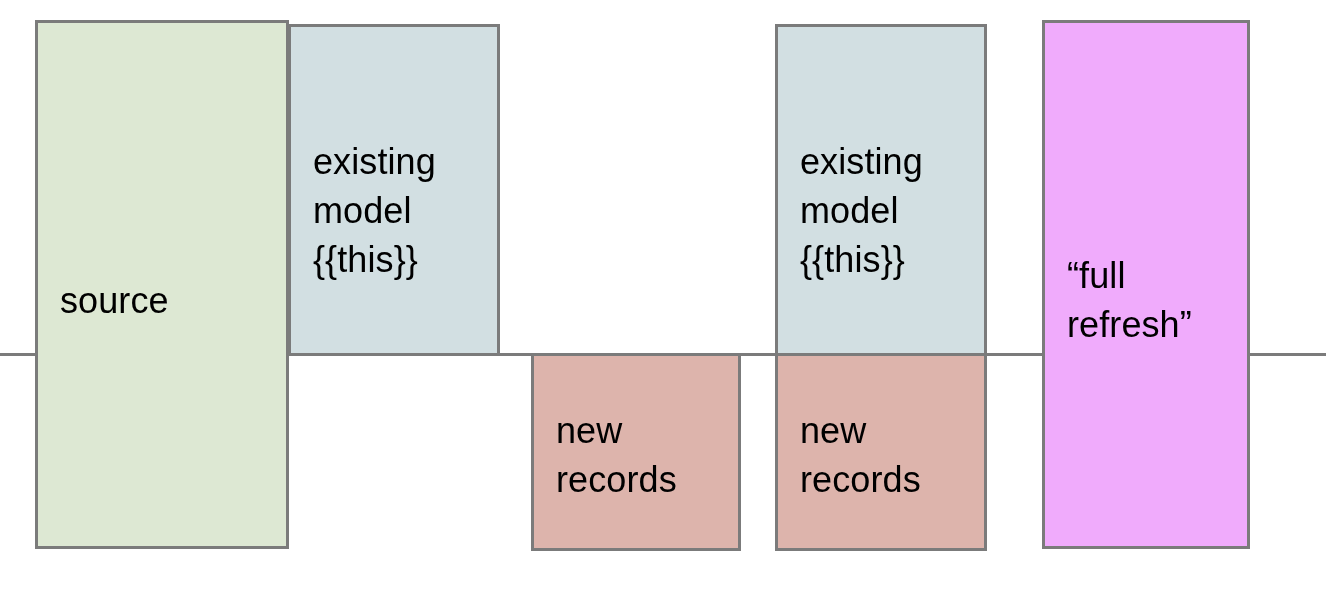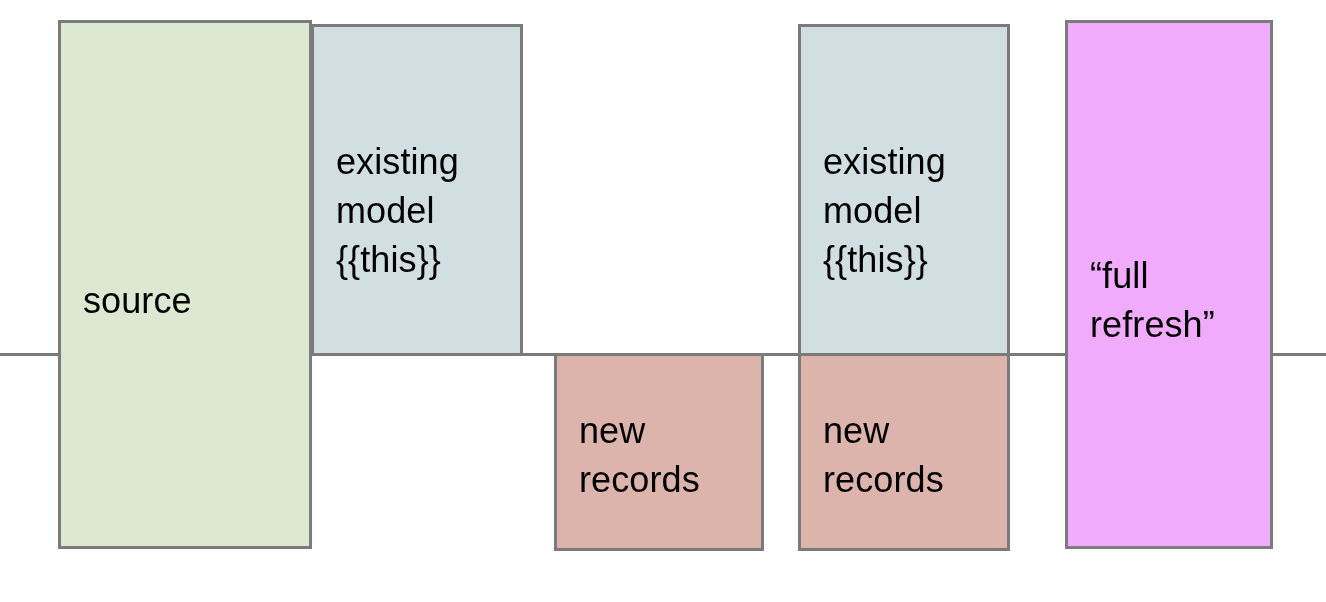--- a/index.html
+++ b/index.html
@@ -25,21 +25,20 @@
     height: 3px;
     background: #7b7b7b;
     top: 353px;
     z-index: 1;
   }
   .node {
     position: absolute;
     box-sizing: border-box;
     border: 3px solid #7b7b7b;
     z-index: 2;
-    margin-left: 23px;
   }
   .node-label {
     position: absolute;
     left: 22px;
     right: 10px;
     font-size: 36px;
     line-height: 49px;
     color: #000000;
     letter-spacing: 0.1px;
     white-space: pre-line;

